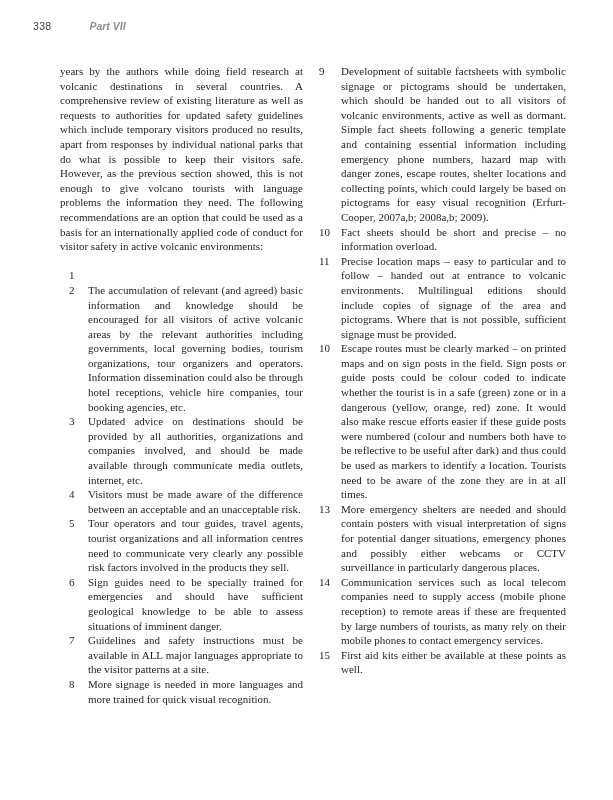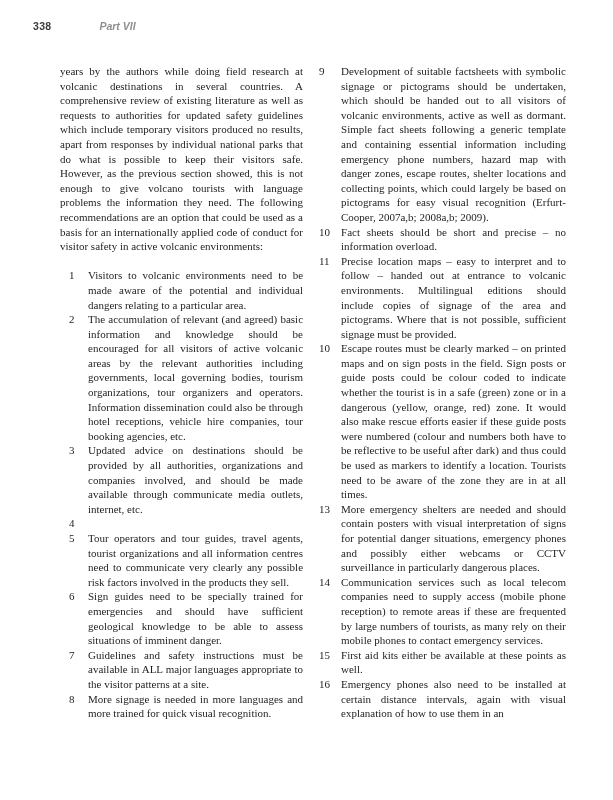--- a/index.html
+++ b/index.html
@@ -19,29 +19,29 @@
   .running-head {
     position: absolute;
     top: 20px;
     left: 33px;
     width: 540px;
     font-family: "Liberation Sans", sans-serif;
     font-size: 10.5px;
     line-height: 12px;
   }
   .pagenum {
-    font-weight: bold;
+    font-weight: normal;
     color: #3d3d3d;
     letter-spacing: 0.3px;
   }
   .part-title {
     font-style: italic;
     font-weight: bold;
     color: #8f8f8f;
-    margin-left: 48px;
+    margin-left: 38px;
   }
   .columns {
     position: absolute;
     top: 64px;
     left: 60px;
     width: 506px;
     display: flex;
     gap: 16px;
   }
   .col {
@@ -86,32 +86,32 @@
     <span class="pagenum">338</span><span class="part-title">Part VII</span>
   </div>
 
   <div class="columns">
 
     <section class="col col-left">
       <p class="intro">years by the authors while doing field research at volcanic destinations in several countries. A comprehensive review of existing literature as well as requests to authorities for updated safety guidelines which include temporary visitors produced no results, apart from responses by individual national parks that do what is possible to keep their visitors safe. However, as the previous section showed, this is not enough to give volcano tourists with language problems the information they need. The following recommendations are an option that could be used as a basis for an internationally applied code of conduct for visitor safety in active volcanic environments:</p>
       <ol class="rec-list">
         <li class="rec-item">
           <span class="rec-num">1</span>
-          <span class="rec-text">Visitors to volcanic environments need to be made aware of the potential and individual dangers relating to a particular area.</span>
         </li>
         <li class="rec-item">
           <span class="rec-num">2</span>
           <span class="rec-text">The accumulation of relevant (and agreed) basic information and knowledge should be encouraged for all visitors of active volcanic areas by the relevant authorities including governments, local governing bodies, tourism organizations, tour organizers and operators. Information dissemination could also be through hotel receptions, vehicle hire companies, tour booking agencies, etc.</span>
         </li>
         <li class="rec-item">
           <span class="rec-num">3</span>
           <span class="rec-text">Updated advice on destinations should be provided by all authorities, organizations and companies involved, and should be made available through communicate media outlets, internet, etc.</span>
         </li>
         <li class="rec-item">
           <span class="rec-num">4</span>
+          <span class="rec-text">Visitors must be made aware of the difference between an acceptable and an unacceptable risk.</span>
         </li>
         <li class="rec-item">
           <span class="rec-num">5</span>
           <span class="rec-text">Tour operators and tour guides, travel agents, tourist organizations and all information centres need to communicate very clearly any possible risk factors involved in the products they sell.</span>
         </li>
         <li class="rec-item">
           <span class="rec-num">6</span>
           <span class="rec-text">Sign guides need to be specially trained for emergencies and should have sufficient geological knowledge to be able to assess situations of imminent danger.</span>
         </li>
         <li class="rec-item">
@@ -130,39 +130,35 @@
         <li class="rec-item">
           <span class="rec-num">9</span>
           <span class="rec-text">Development of suitable factsheets with symbolic signage or pictograms should be undertaken, which should be handed out to all visitors of volcanic environments, active as well as dormant. Simple fact sheets following a generic template and containing essential information including emergency phone numbers, hazard map with danger zones, escape routes, shelter locations and collecting points, which could largely be based on pictograms for easy visual recognition (Erfurt-Cooper, 2007a,b; 2008a,b; 2009).</span>
         </li>
         <li class="rec-item">
           <span class="rec-num">10</span>
           <span class="rec-text">Fact sheets should be short and precise – no information overload.</span>
         </li>
         <li class="rec-item">
           <span class="rec-num">11</span>
-          <span class="rec-text">Precise location maps – easy to interpret and to follow – handed out at entrance to volcanic environments. Multilingual editions should include copies of signage of the area and pictograms. Where that is not possible, sufficient signage must be provided.</span>
+          <span class="rec-text">Precise location maps – easy to particular and to follow – handed out at entrance to volcanic environments. Multilingual editions should include copies of signage of the area and pictograms. Where that is not possible, sufficient signage must be provided.</span>
         </li>
         <li class="rec-item">
           <span class="rec-num">10</span>
           <span class="rec-text">Escape routes must be clearly marked – on printed maps and on sign posts in the field. Sign posts or guide posts could be colour coded to indicate whether the tourist is in a safe (green) zone or in a dangerous (yellow, orange, red) zone. It would also make rescue efforts easier if these guide posts were numbered (colour and numbers both have to be reflective to be useful after dark) and thus could be used as markers to identify a location. Tourists need to be aware of the zone they are in at all times.</span>
         </li>
         <li class="rec-item">
           <span class="rec-num">13</span>
           <span class="rec-text">More emergency shelters are needed and should contain posters with visual interpretation of signs for potential danger situations, emergency phones and possibly either webcams or CCTV surveillance in particularly dangerous places.</span>
         </li>
         <li class="rec-item">
           <span class="rec-num">14</span>
           <span class="rec-text">Communication services such as local telecom companies need to supply access (mobile phone reception) to remote areas if these are frequented by large numbers of tourists, as many rely on their mobile phones to contact emergency services.</span>
         </li>
         <li class="rec-item">
           <span class="rec-num">15</span>
           <span class="rec-text">First aid kits either be available at these points as well.</span>
         </li>
-        <li class="rec-item">
-          <span class="rec-num">16</span>
-          <span class="rec-text">Emergency phones also need to be installed at certain distance intervals, again with visual explanation of how to use them in an</span>
-        </li>
       </ol>
     </section>
 
   </div>
 </div>
 
 </body></html>

